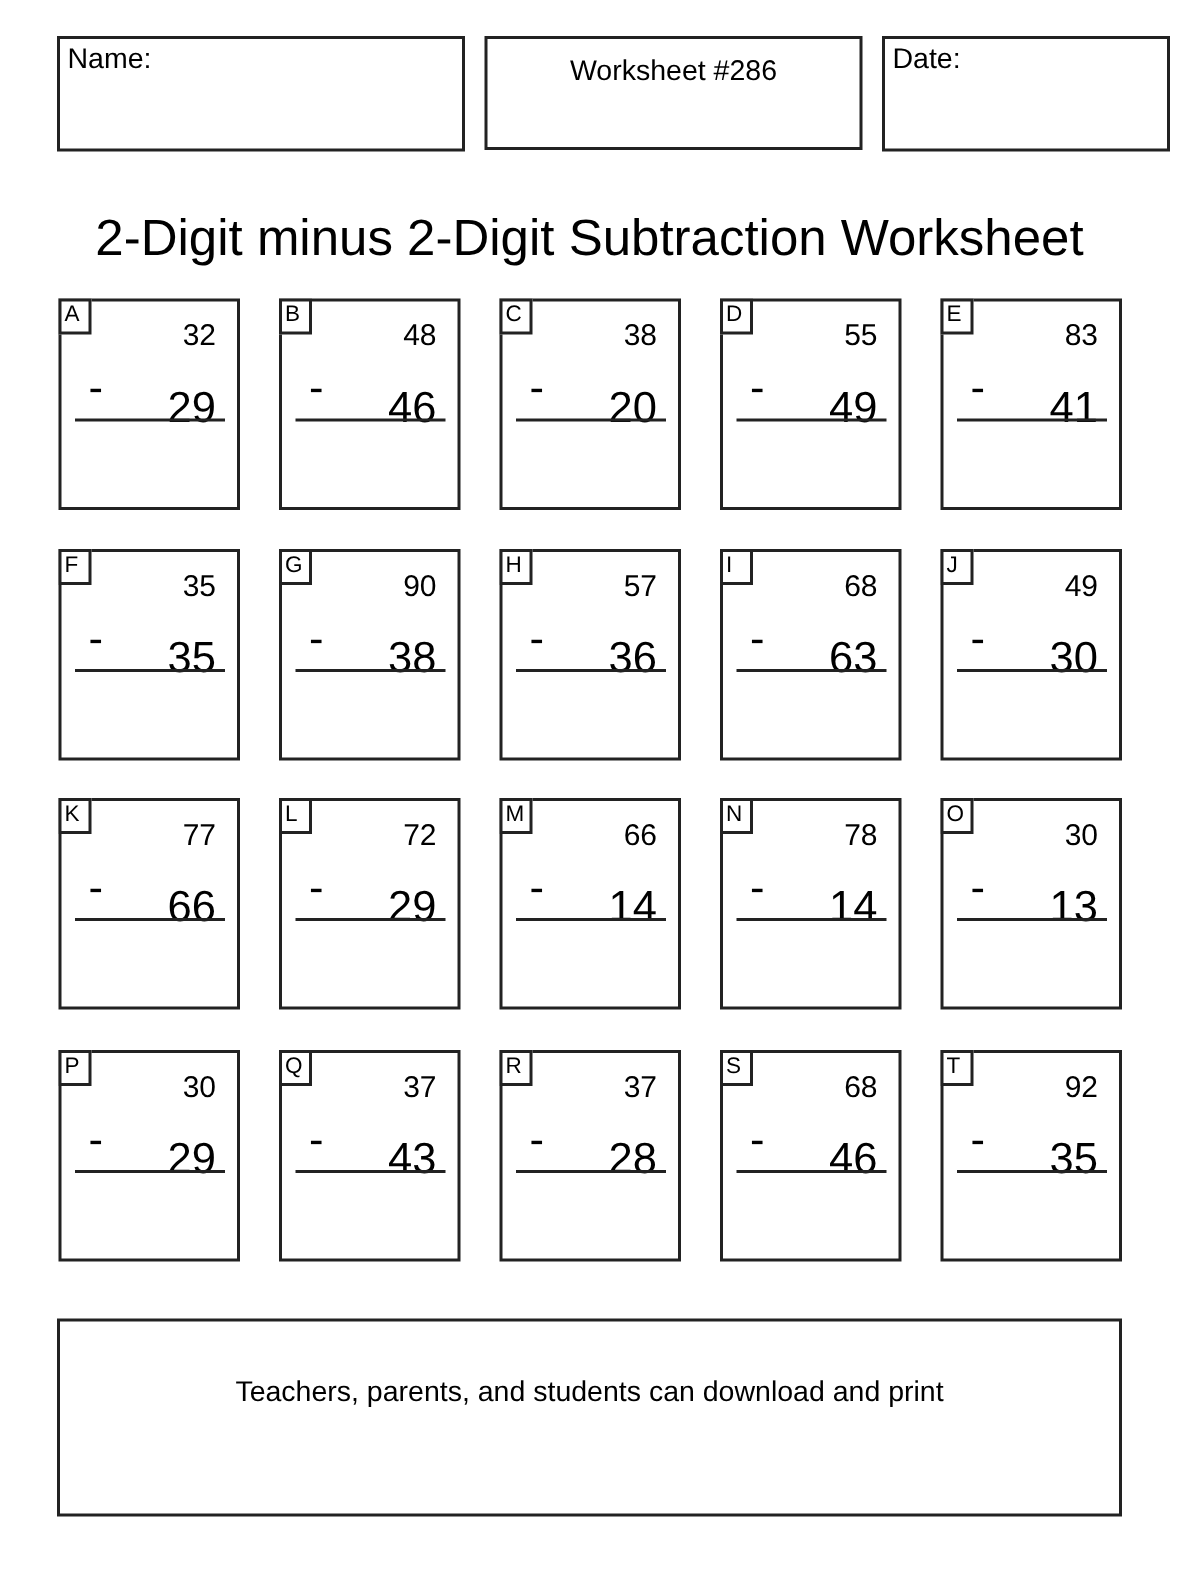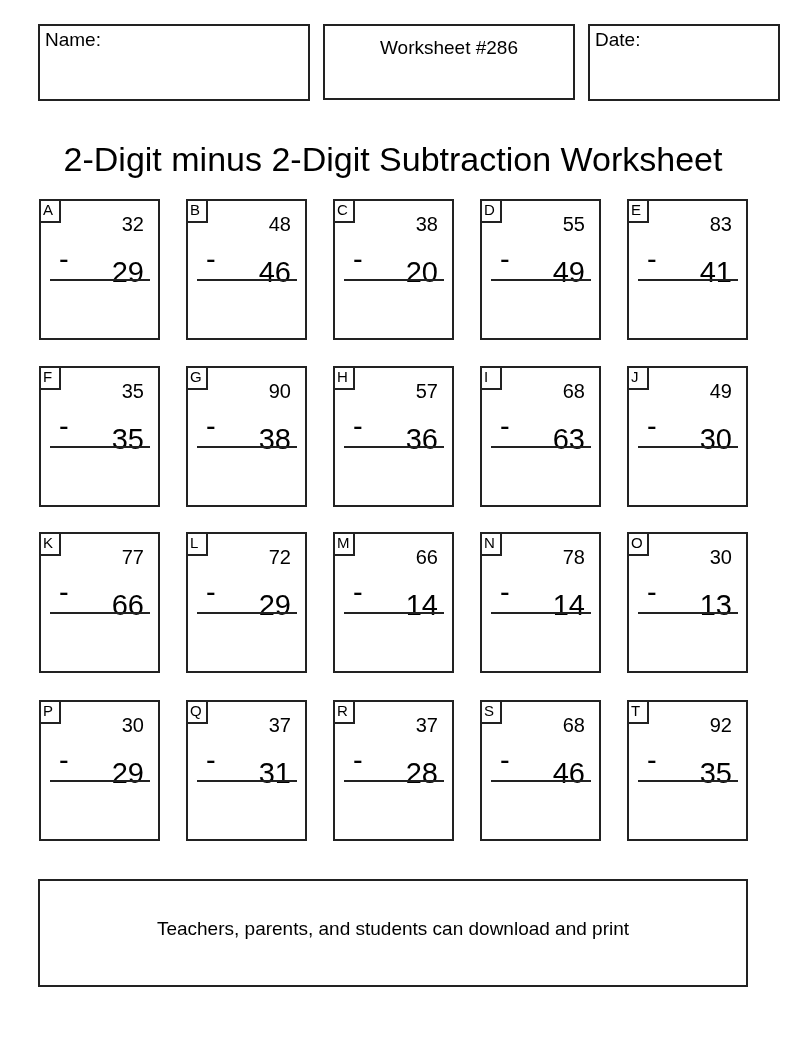--- a/index.html
+++ b/index.html
@@ -8,21 +8,21 @@
   .hdr-label { position:absolute; left:5px; top:3px; font-size:19px; }
   .ws-info { text-align:center; font-size:19px; line-height:30px; padding-top:7px; }
   .title { position:absolute; left:0; width:786px; top:140px; text-align:center; font-size:34px; }
   .card { position:absolute; width:121px; height:141px; border:2px solid #222; box-sizing:border-box; background:#fff; }
   .card .tag { position:absolute; left:-2px; top:-2px; width:22px; height:24px; border:2px solid #222; box-sizing:border-box; font-size:15px; line-height:18px; padding-left:2px; background:#fff; }
   .card .top { position:absolute; right:14px; top:6px; font-size:20px; line-height:34px; }
   .card .op { position:absolute; left:18px; top:41px; font-size:29px; line-height:34px; }
   .card .bot { position:absolute; right:14px; top:41px; font-size:29px; line-height:34px;margin-top:13px; }
   .card .rule { position:absolute; left:9px; right:8px; top:78px; height:2px; background:#222; }
   .card .answer { position:absolute; left:9px; right:8px; top:84px; height:48px; }
-  .footer { position:absolute; left:38px; top:879px; width:710px; height:108px; border:2px solid #222; box-sizing:border-box; text-align:center; font-size:19px; line-height:35px; padding-top:30px; }
+  .footer { position:absolute; left:38px; top:879px; width:710px; height:132px; border:2px solid #222; box-sizing:border-box; text-align:center; font-size:19px; line-height:35px; padding-top:30px; }
 </style>
 </head>
 <body>
 
 <div class="box" style="left:38px; top:24px; width:272px; height:77px;text-align:center;">
   <span class="hdr-label">Name:</span>
 </div>
 
 <div class="box ws-info" style="left:323px; top:24px; width:252px; height:76px;">
   <div>Worksheet #286</div>
@@ -160,21 +160,21 @@
       <div class="top">30</div>
       <div class="op">-</div>
       <div class="bot">29</div>
       <div class="rule"></div>
       <div class="answer"></div>
     </div>
     <div class="card" style="left: 186px; top: 700px;">
       <div class="tag">Q</div>
       <div class="top">37</div>
       <div class="op">-</div>
-      <div class="bot">31</div>
+      <div class="bot">43</div>
       <div class="rule"></div>
       <div class="answer"></div>
     </div>
     <div class="card" style="left: 333px; top: 700px;">
       <div class="tag">R</div>
       <div class="top">37</div>
       <div class="op">-</div>
       <div class="bot">28</div>
       <div class="rule"></div>
       <div class="answer"></div>

